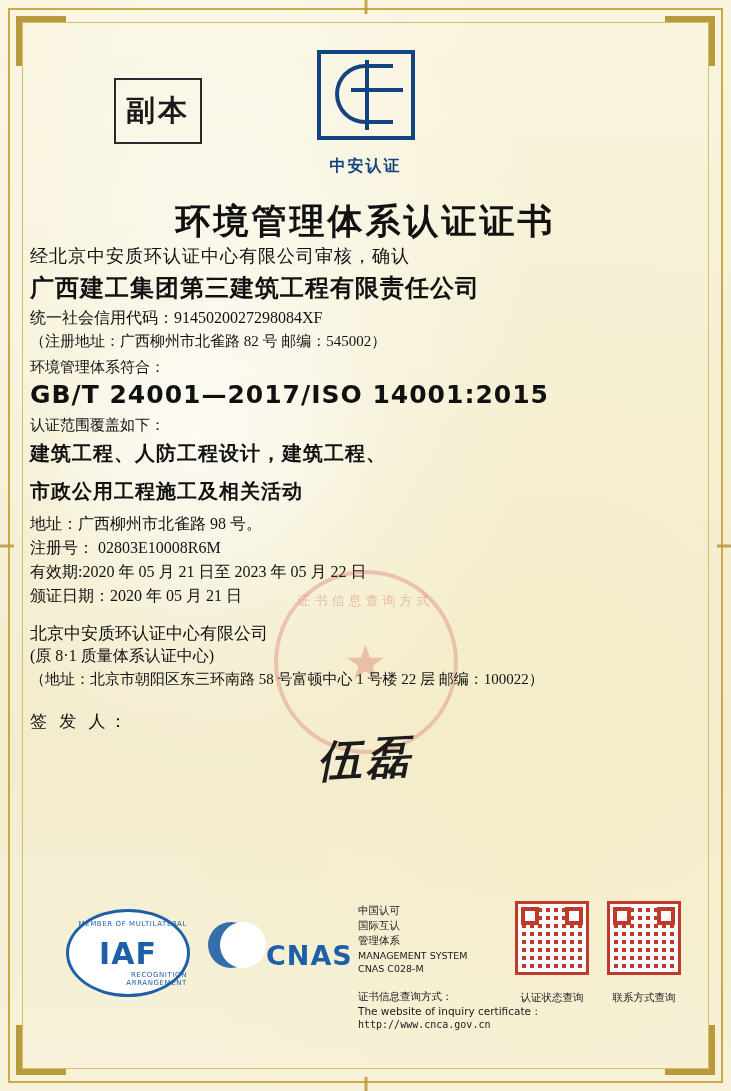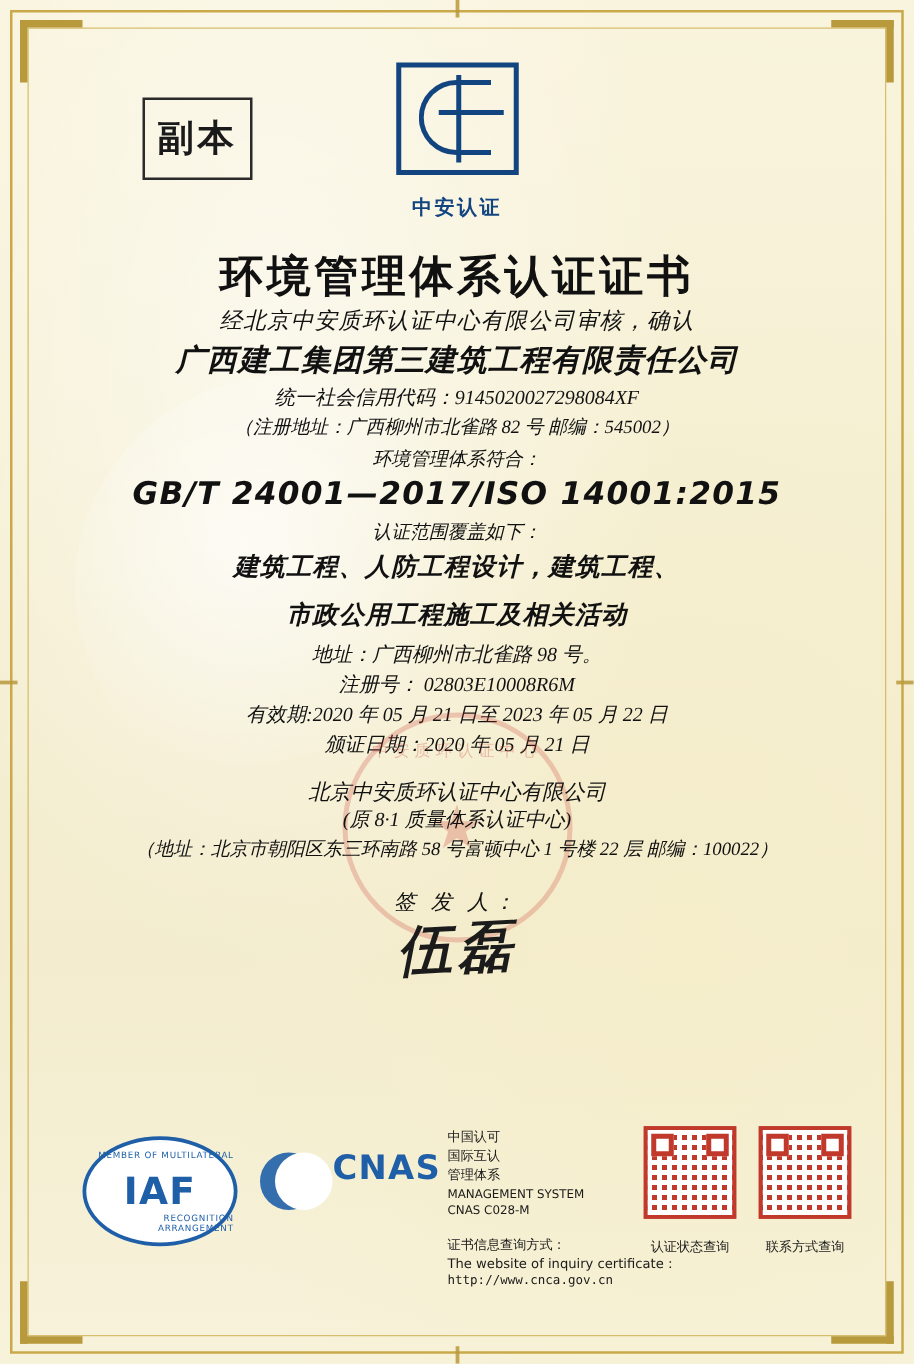--- a/index.html
+++ b/index.html
@@ -147,23 +147,21 @@
     font-size: 35px;
     font-weight: 700;
     letter-spacing: 3px;
     color: #111;
     font-family: Liberation Sans, sans-serif;
   }
 
   .line {
     position: absolute;
     left: 0; right: 0;
-    text-align: center;
     color: #111;
-    font-style: italic;
   }
   .l-verify   { top: 214px; font-size: 18px; letter-spacing: 1px; }
   .l-company  { top: 242px; font-size: 24px; font-weight: 700; letter-spacing: 1px; font-family: "DejaVu Sans", sans-serif; }
   .l-credit   { top: 278px; font-size: 16px; }
   .l-address  { top: 302px; font-size: 15px; }
   .l-conform  { top: 328px; font-size: 15px; }
   .l-standard { top: 350px; font-size: 25px; font-weight: 700; letter-spacing: 1px; font-family: "DejaVu Sans", sans-serif; }
   .l-scopelbl { top: 386px; font-size: 15px; }
   .l-scope1   { top: 410px; font-size: 20px; font-weight: 700; letter-spacing: 1px; font-family: "DejaVu Sans", sans-serif; }
   .l-scope2   { top: 448px; font-size: 20px; font-weight: 700; letter-spacing: 1px; font-family: "DejaVu Sans", sans-serif; }
@@ -259,21 +257,21 @@
     font-family: "DejaVu Sans", sans-serif;
   }
   .iaf-top { top: 8px; }
   .iaf-bottom { bottom: 7px; }
 
   .cnas {
     position: absolute;
     left: 150px;
     top: 22px;
     display: flex;
-    align-items: flex-start;
+    align-items: flex-end;
   }
   .cnas-mark {
     width: 52px;
     height: 52px;
     position: relative;
     margin-right: 6px;
   }
   .cnas-mark .d1, .cnas-mark .d2 {
     position: absolute;
     width: 46px; height: 46px;
@@ -401,21 +399,21 @@
     <div class="line l-standard">GB/T 24001—2017/ISO 14001:2015</div>
     <div class="line l-scopelbl">认证范围覆盖如下：</div>
     <div class="line l-scope1">建筑工程、人防工程设计，建筑工程、</div>
     <div class="line l-scope2">市政公用工程施工及相关活动</div>
     <div class="line l-addr2">地址：广西柳州市北雀路 98 号。</div>
     <div class="line l-regno">注册号： 02803E10008R6M</div>
     <div class="line l-valid">有效期:2020 年 05 月 21 日至 2023 年 05 月 22 日</div>
     <div class="line l-issued">颁证日期：2020 年 05 月 21 日</div>
 
     <div class="seal">
-      <div class="seal-text">中安质环认证中心</div>
+      <div class="seal-text">证书信息查询方式</div>
       <div class="seal-star">★</div>
     </div>
 
     <div class="line l-org">北京中安质环认证中心有限公司</div>
     <div class="line l-orgold">(原 8·1 质量体系认证中心)</div>
     <div class="line l-orgaddr">（地址：北京市朝阳区东三环南路 58 号富顿中心 1 号楼 22 层   邮编：100022）</div>
     <div class="line l-signerlb">签 发 人：</div>
     <div class="signature">伍磊</div>
 
     <div class="footer">

